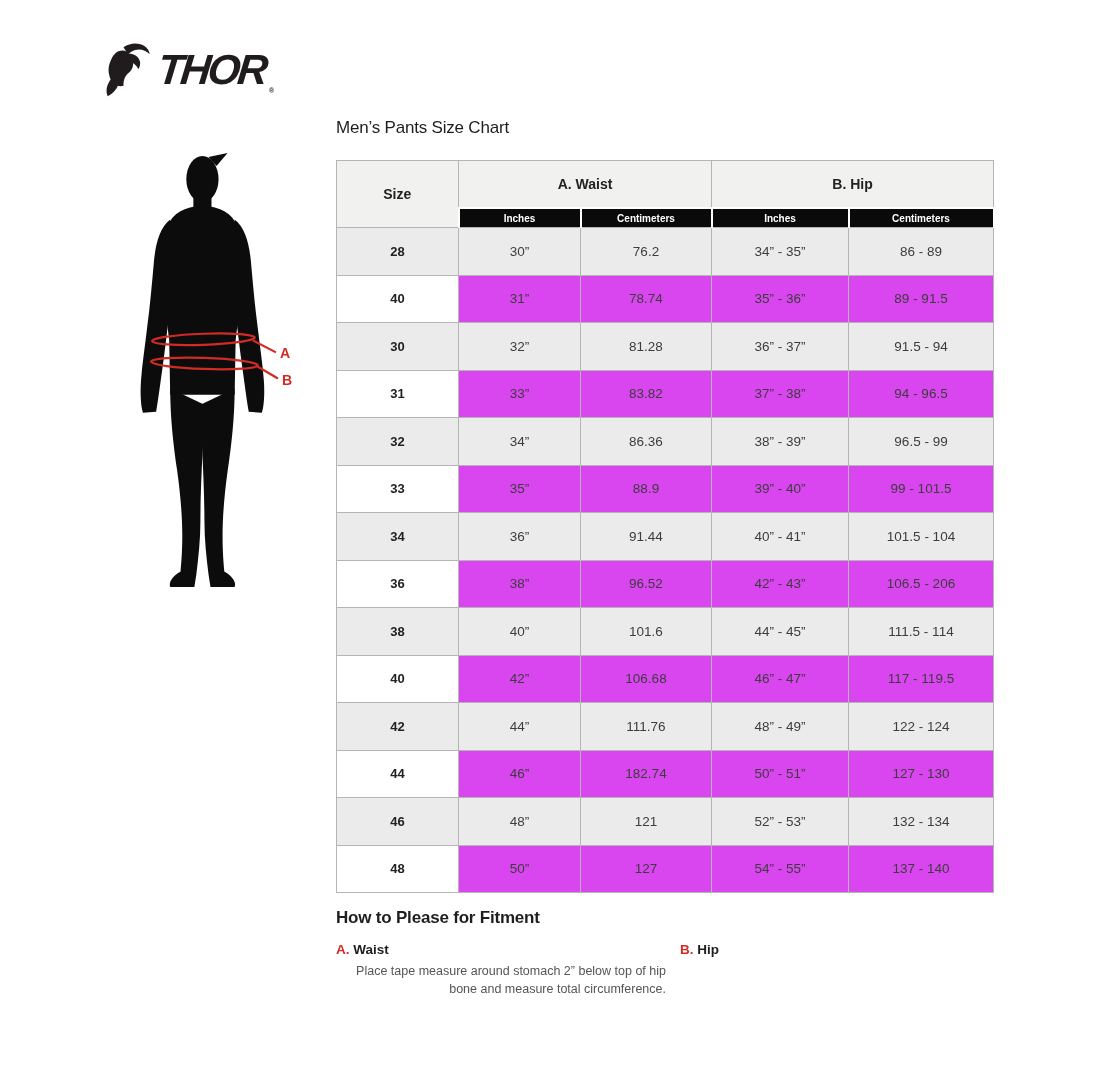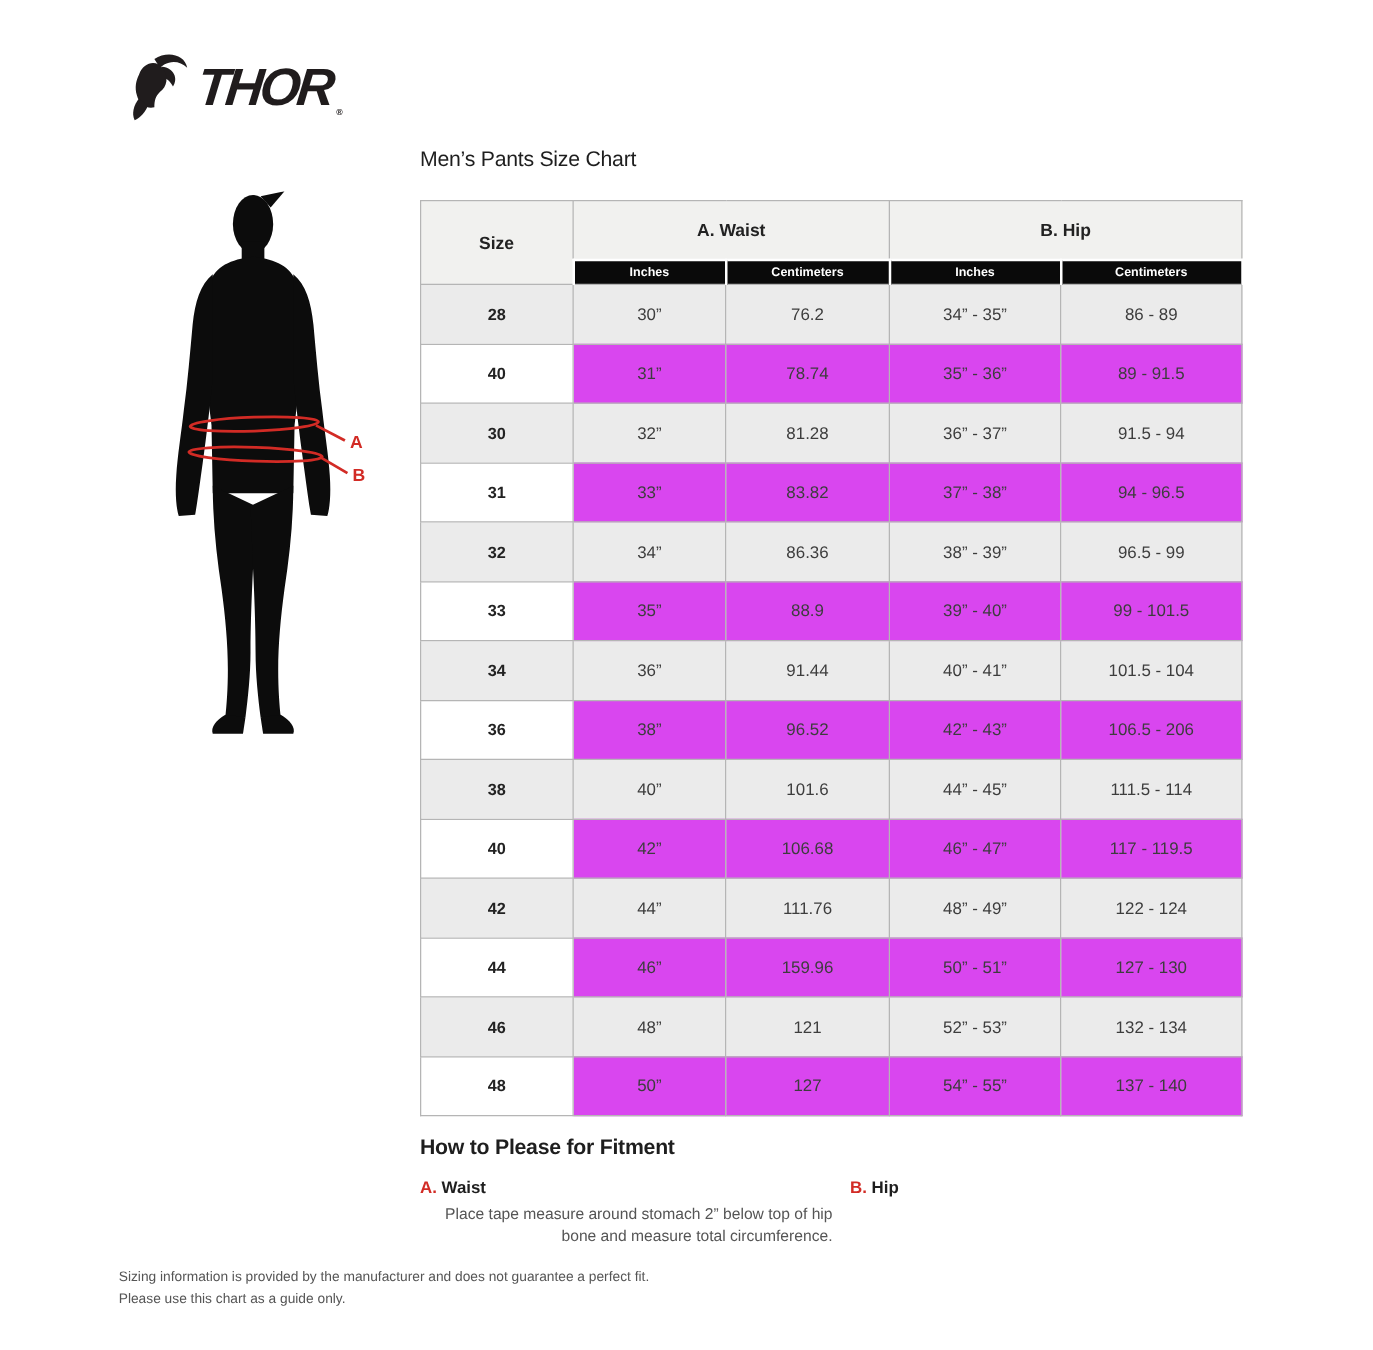--- a/index.html
+++ b/index.html
@@ -192,21 +192,21 @@
           <tr class="alt">
             <th>42</th>
             <td>44”</td>
             <td>111.76</td>
             <td>48” - 49”</td>
             <td>122 - 124</td>
           </tr>
           <tr>
             <th>44</th>
             <td>46”</td>
-            <td>159.96</td>
+            <td>182.74</td>
             <td>50” - 51”</td>
             <td>127 - 130</td>
           </tr>
           <tr class="alt">
             <th>46</th>
             <td>48”</td>
             <td>121</td>
             <td>52” - 53”</td>
             <td>132 - 134</td>
           </tr>
@@ -231,18 +231,14 @@
     <div class="measure-text">Place tape measure around stomach 2” below top of hip bone and measure total circumference.</div>
   </div>
 
   <div class="measure-col b">
     <div class="measure-label">
       <span class="red">B.</span>
       <span>Hip</span>
     </div>
   </div>
 
-  <div class="footer">
-    <div>Sizing information is provided by the manufacturer and does not guarantee a perfect fit.</div>
-    <div>Please use this chart as a guide only.</div>
-  </div>
 
 </div>
 
 </body></html>

